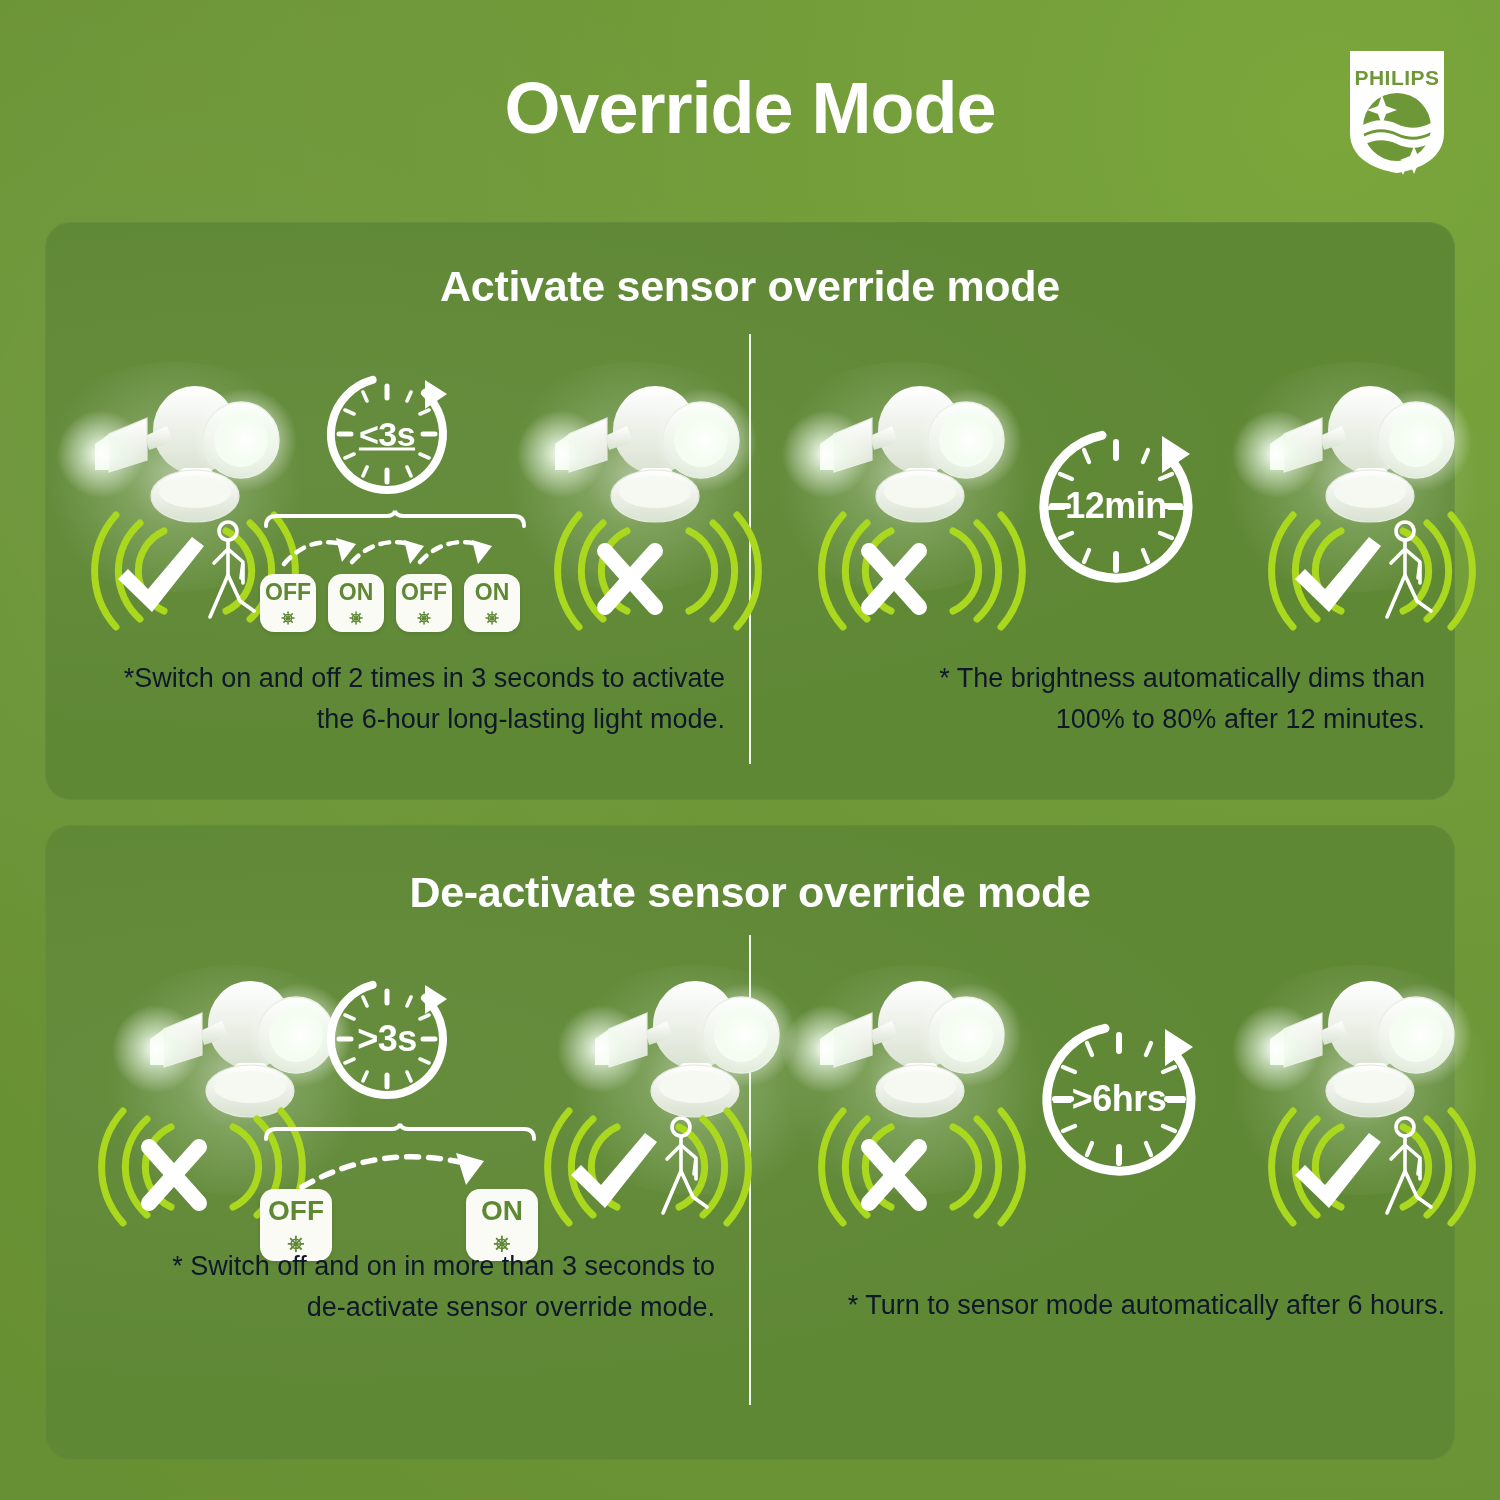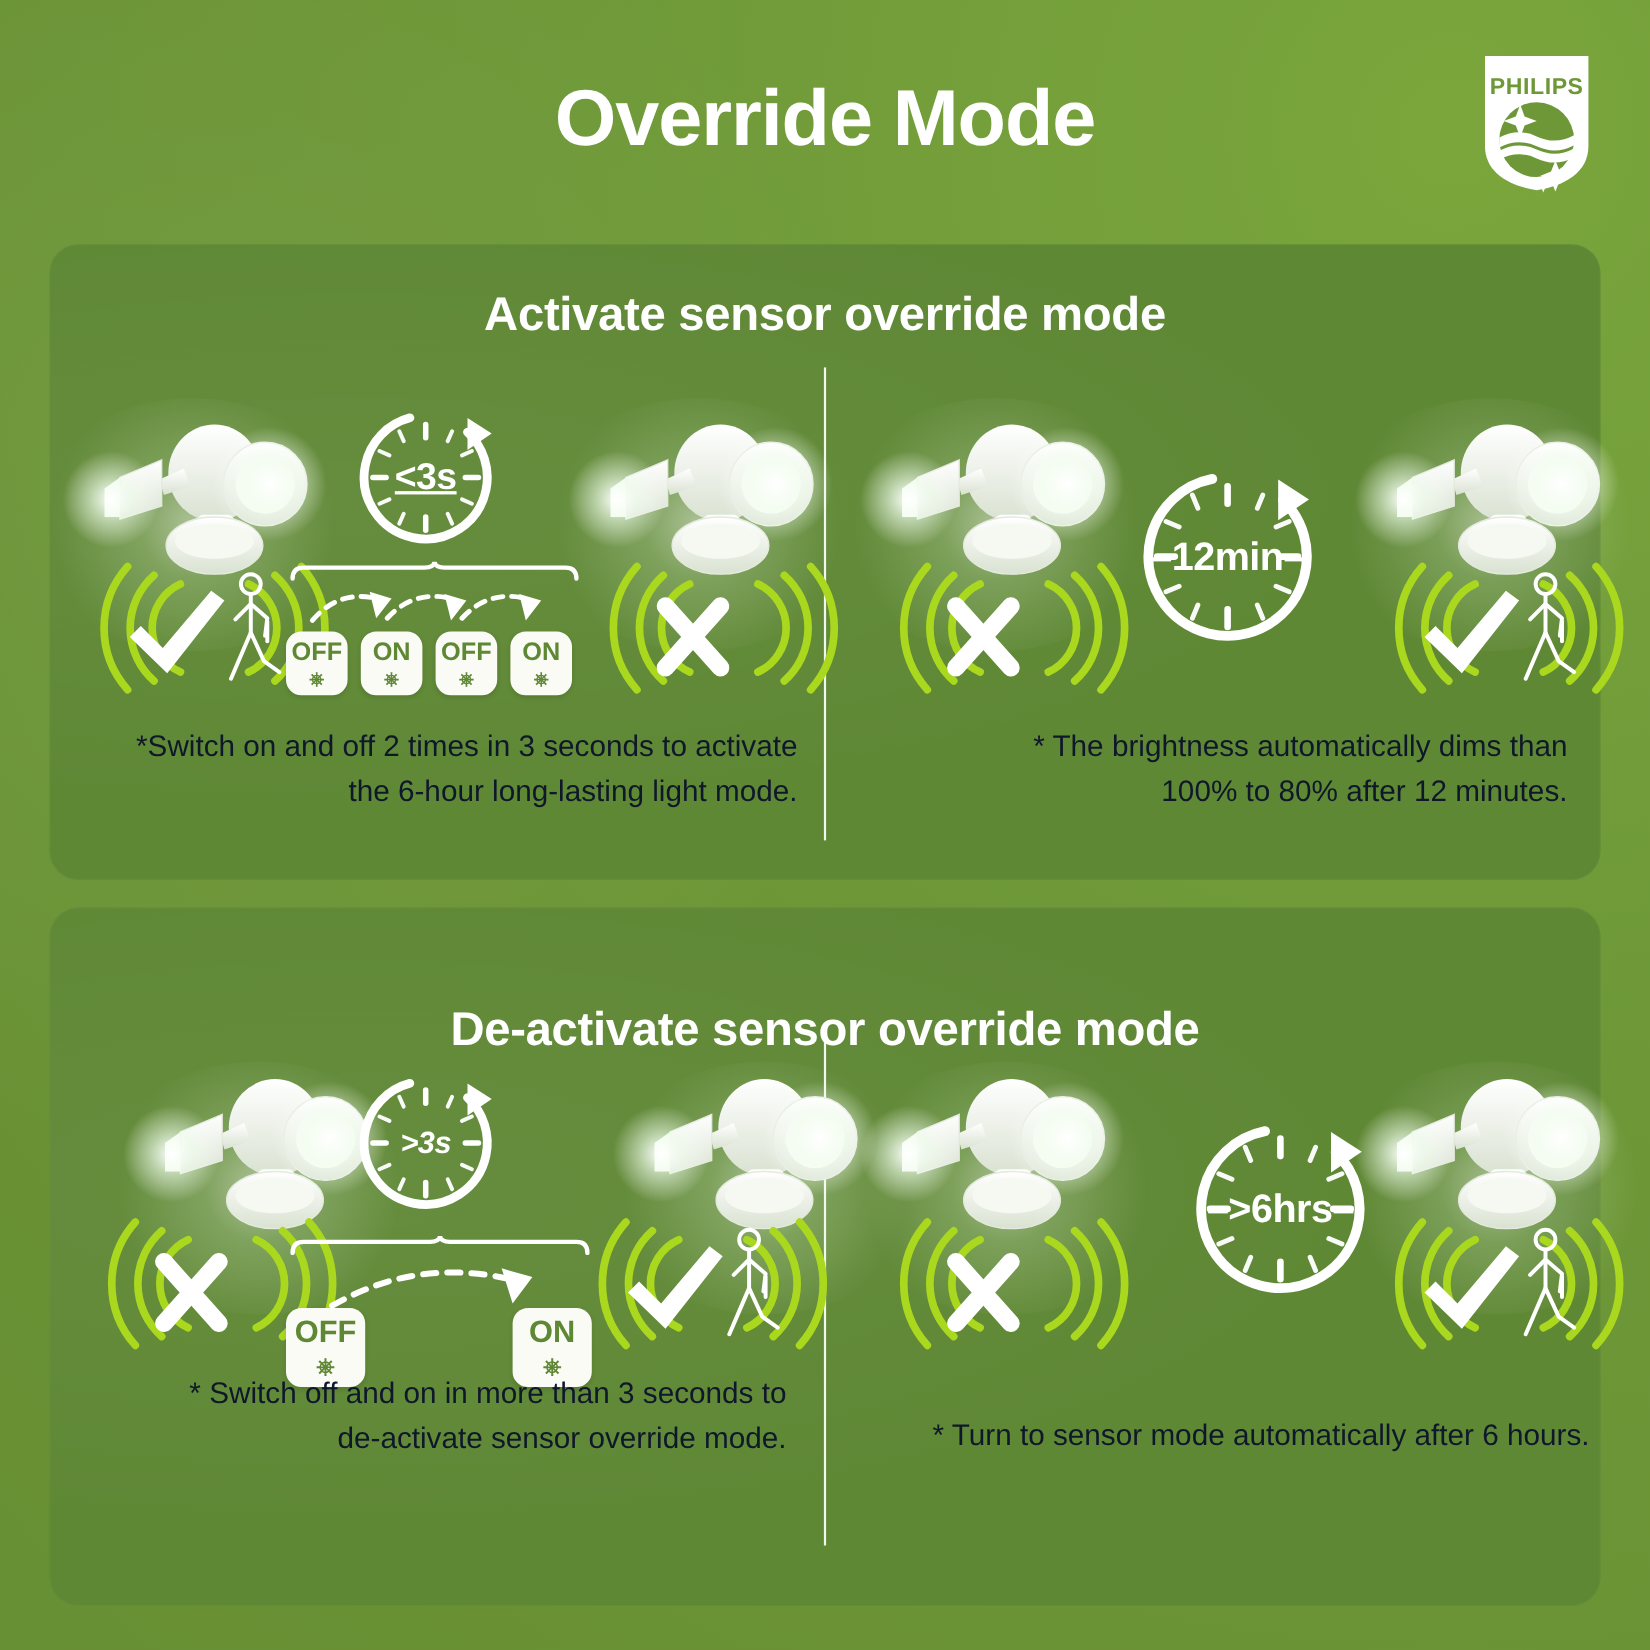--- a/index.html
+++ b/index.html
@@ -50,21 +50,21 @@
 
   .panel-title{
     position:absolute;left:0;right:0;
     text-align:center;
     color:#ffffff;
     font-size:43px;
     font-weight:bold;
     letter-spacing:-.3px;
   }
   #panel-activate .panel-title{top:40px;}
-  #panel-deactivate .panel-title{top:43px;margin-top:44px;}
+  #panel-deactivate .panel-title{top:43px;}
 
   .divider{
     position:absolute;
     width:2px;
     background:#ffffff;
     opacity:.92;
     left:704px;
   }
   #panel-activate .divider{top:112px;height:430px;}
   #panel-deactivate .divider{top:110px;height:470px;}
@@ -463,21 +463,21 @@
           <line x1="42" y1="24" x2="46" y2="33"></line>
             <line x1="90" y1="24" x2="86" y2="33"></line>
           <line x1="24" y1="42" x2="33" y2="46"></line>
             <line x1="108" y1="42" x2="99" y2="46"></line>
           <line x1="24" y1="90" x2="33" y2="86"></line>
             <line x1="108" y1="90" x2="99" y2="86"></line>
           <line x1="42" y1="108" x2="46" y2="99"></line>
             <line x1="90" y1="108" x2="86" y2="99"></line>
         </g>
       </svg>
-      <div class="clock-label" style="font-size:28px;font-style:italic;">&gt;3s</div>
+      <div class="clock-label" style="font-size:36px;">&gt;3s</div>
     </div>
 
     <div class="switchgroup" style="left:215px;top:300px;width:280px;height:130px;">
       <div class="arrows" style="width:280px;height:70px;">
         <svg viewBox="0 0 280 70" width="280" height="70">
           <path d="M6 14 q0 -10 10 -10 h115 q8 0 9 -5 q1 5 9 5 h115 q10 0 10 10" fill="none" stroke="#ffffff" stroke-width="4" stroke-linecap="round"></path>
           <path d="M42 62 q80 -46 170 -22" fill="none" stroke="#ffffff" stroke-width="5.5" stroke-linecap="round" stroke-dasharray="12 10"></path>
           <path d="M196 28 l28 8 -18 24 z" fill="#ffffff"></path>
         </svg>
       </div>
@@ -561,21 +561,21 @@
           <path d="M150 16 A64 64 0 0 1 150 112"></path>
           <path d="M174 8 A84 84 0 0 1 174 120"></path>
         </g>
         <g stroke="#ffffff" stroke-width="16" stroke-linecap="round">
           <line x1="42" y1="44" x2="92" y2="100"></line>
           <line x1="92" y1="44" x2="42" y2="100"></line>
         </g>
       </svg>
     </div>
 
-    <div class="clock" style="left:1033px;top:188px;width:172px;height:172px;">
+    <div class="clock" style="left:988px;top:188px;width:172px;height:172px;">
       <svg viewBox="0 0 172 172" width="172" height="172">
         <circle cx="86" cy="86" r="72" fill="none" stroke="#ffffff" stroke-width="9" stroke-dasharray="382 70" stroke-dashoffset="-38" transform="rotate(-76 86 86)" stroke-linecap="round"></circle>
         <path d="M132 16 l28 18 -28 19 z" fill="#ffffff"></path>
         <g stroke="#ffffff" stroke-width="6" stroke-linecap="round">
           <line x1="86" y1="22" x2="86" y2="38"></line>
           <line x1="86" y1="134" x2="86" y2="150"></line>
           <line x1="22" y1="86" x2="38" y2="86"></line>
           <line x1="134" y1="86" x2="150" y2="86"></line>
         </g>
         <g stroke="#ffffff" stroke-width="4.4" stroke-linecap="round" opacity=".96">

